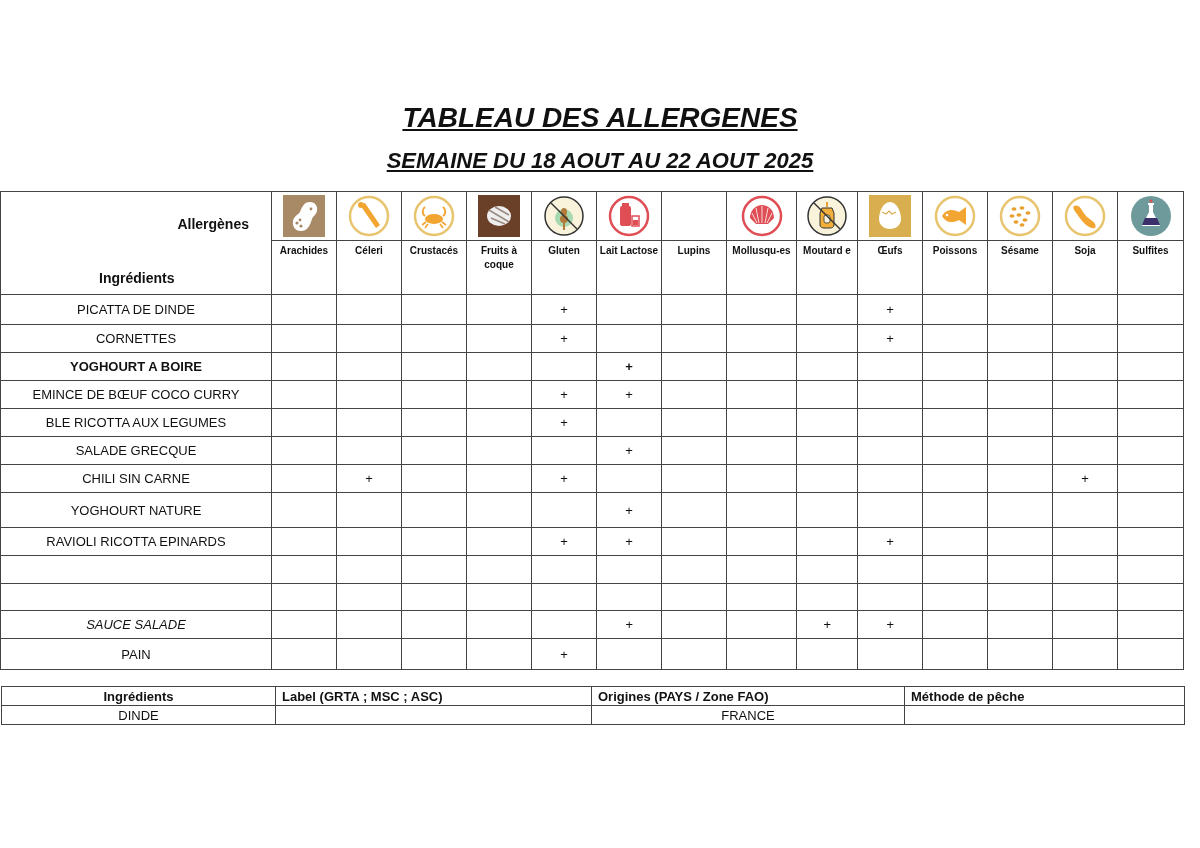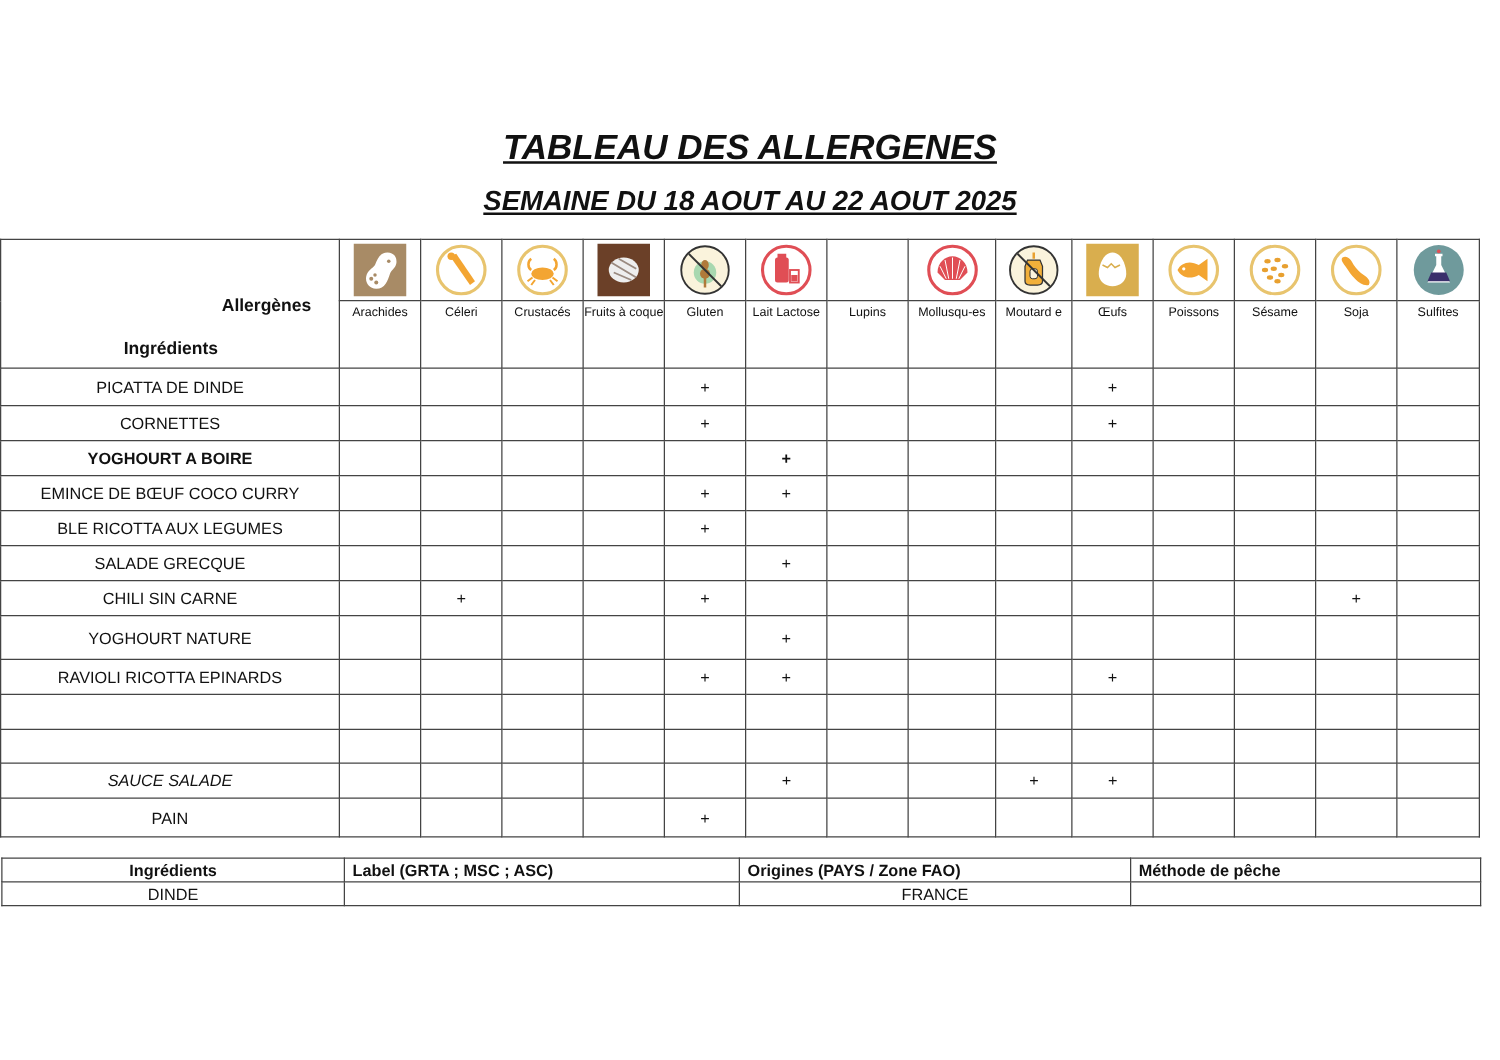--- a/index.html
+++ b/index.html
@@ -10,23 +10,23 @@
            font-family: "Liberation Sans", sans-serif; color: #111; }
   .t1 { top: 102px; font-size: 28px; }
   .t2 { top: 148px; font-size: 22px; }
 
   table.allerg { position: absolute; left: 0; top: 191px; border-collapse: collapse;
                  table-layout: fixed; width: 1184px; }
   table.allerg td { border: 1px solid #444; padding: 0; text-align: center;
                     font-size: 13px; vertical-align: middle; }
   .icon-cell { height: 48px; }
   .label-cell { height: 50px; vertical-align: top !important; font-size: 10px !important;
-                font-weight: normal; padding-top: 3px !important; line-height: 14px; }
+                font-weight: bold; padding-top: 3px !important; line-height: 14px; }
   .corner { position: relative; height: 100px; }
-  .corner .a { position: absolute; right: 22px; top: 44px; font-weight: bold; font-size: 14px; margin-left: 36px; }
+  .corner .a { position: absolute; right: 22px; top: 24px; font-weight: bold; font-size: 14px; margin-left: 36px; }
   .corner .i { position: absolute; left: 98px; top: 78px; font-weight: bold; font-size: 14px; }
   .ing { font-size: 14px; text-align: center; }
   .plus { font-size: 13px; }
   .icon { display: inline-block; width: 44px; height: 44px; vertical-align: middle; }
 
   table.origin { position: absolute; left: 1px; top: 686px; border-collapse: collapse;
                  table-layout: fixed; width: 1183px; }
   table.origin td { border: 1px solid #444; font-size: 13px; height: 18px; padding: 0 6px; }
   table.origin .h { font-weight: bold; }
   .c { text-align: center; }

